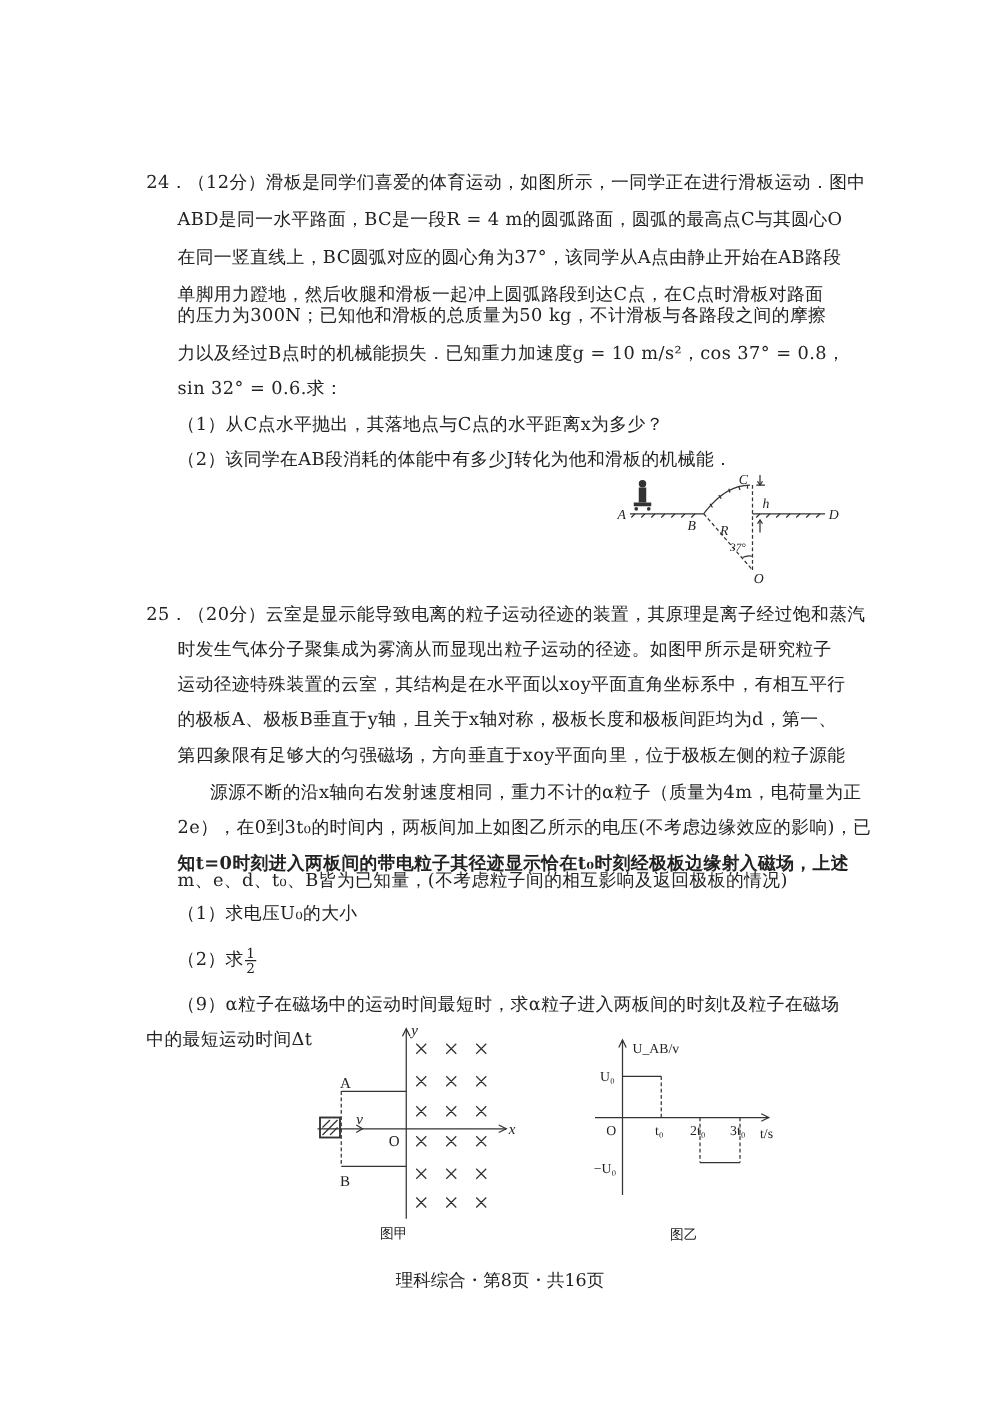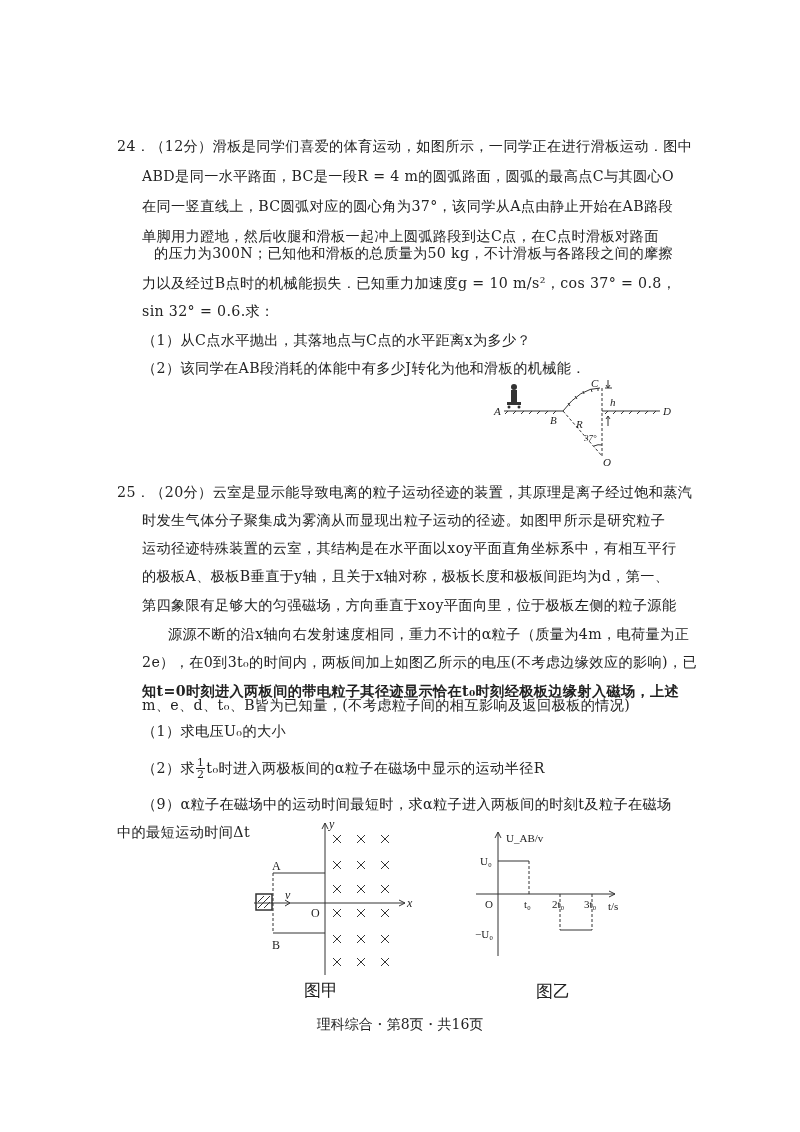--- a/index.html
+++ b/index.html
@@ -1,34 +1,34 @@
 <!DOCTYPE html>
 <html><head>
 <meta charset="utf-8">
 <style>
   html, body { margin:0; padding:0; background:#fff; }
   body { width:800px; height:1132px; position:relative; overflow:hidden;
          font-family:"DejaVu Serif","Liberation Serif",serif; color:#222; }
   .line { position:absolute; font-size:14.2px; line-height:20px; white-space:nowrap; letter-spacing:0.35px; }
   .fig { position:absolute; }
-  .cap { position:absolute; font-size:17px; }
+  .cap { position:absolute; font-size:11px; }
   .footer { position:absolute; left:0; width:800px; top:1016px; text-align:center; font-size:14px; font-weight:normal; }
   .frac { display:inline-block; vertical-align:middle; text-align:center; font-size:11px; line-height:11px; margin:0 1px; }
   .frac span { display:block; }
   .frac .num { border-bottom:1px solid #222; padding:0 1px; }
 </style>
 </head>
 <body>
 
 <div>
   <div class="line" style="left:117px;top:136px;">24．（12分）滑板是同学们喜爱的体育运动，如图所示，一同学正在进行滑板运动．图中</div>
   <div class="line" style="left:142px;top:166px;">ABD是同一水平路面，BC是一段R = 4 m的圆弧路面，圆弧的最高点C与其圆心O</div>
   <div class="line" style="left:142px;top:196px;">在同一竖直线上，BC圆弧对应的圆心角为37°，该同学从A点由静止开始在AB路段</div>
   <div class="line" style="left:142px;top:226px;">单脚用力蹬地，然后收腿和滑板一起冲上圆弧路段到达C点，在C点时滑板对路面</div>
-  <div class="line" style="left:142px;top:243px;margin-left:12px;">的压力为300N；已知他和滑板的总质量为50 kg，不计滑板与各路段之间的摩擦</div>
+  <div class="line" style="left:142px;top:243px;">的压力为300N；已知他和滑板的总质量为50 kg，不计滑板与各路段之间的摩擦</div>
   <div class="line" style="left:142px;top:273px;">力以及经过B点时的机械能损失．已知重力加速度g = 10 m/s²，cos 37° = 0.8，</div>
   <div class="line" style="left:142px;top:301px;">sin 32° = 0.6.求：</div>
   <div class="line" style="left:142px;top:330px;">（1）从C点水平抛出，其落地点与C点的水平距离x为多少？</div>
   <div class="line" style="left:142px;top:358px;">（2）该同学在AB段消耗的体能中有多少J转化为他和滑板的机械能．</div>
 </div>
 
 <div class="fig" style="left:480px;top:378px;width:240px;height:90px;">
   <svg width="240" height="90" viewBox="0 0 240 90">
     <g stroke="#333" fill="none" stroke-width="1">
 
@@ -79,21 +79,21 @@
   <div class="line" style="left:142px;top:538px;">运动径迹特殊装置的云室，其结构是在水平面以xoy平面直角坐标系中，有相互平行</div>
   <div class="line" style="left:142px;top:566px;">的极板A、极板B垂直于y轴，且关于x轴对称，极板长度和极板间距均为d，第一、</div>
   <div class="line" style="left:142px;top:595px;">第四象限有足够大的匀强磁场，方向垂直于xoy平面向里，位于极板左侧的粒子源能</div>
   <div class="line" style="left:142px;top:624px;margin-left:26px;">源源不断的沿x轴向右发射速度相同，重力不计的α粒子（质量为4m，电荷量为正</div>
   <div class="line" style="left:142px;top:652px;">2e），在0到3t₀的时间内，两板间加上如图乙所示的电压(不考虑边缘效应的影响)，已</div>
   <div class="line" style="left:142px;top:681px;font-weight:bold;">知t=0时刻进入两板间的带电粒子其径迹显示恰在t₀时刻经极板边缘射入磁场，上述</div>
   <div class="line" style="left:142px;top:695px;">m、e、d、t₀、B皆为已知量，(不考虑粒子间的相互影响及返回极板的情况)</div>
 
   <div class="line" style="left:142px;top:721px;">（1）求电压U₀的大小</div>
   <div class="line" style="left:142px;top:757px;">
-    <span>（2）求</span><span class="frac"><span class="num">1</span><span>2</span></span><span>t₀时进入两极板间的α粒子在磁场中显示的运动半径R</span>
+    <span>（2）求</span><span class="frac"><span class="num">1</span><span>2</span></span>
   </div>
   <div class="line" style="left:142px;top:794px;">（9）α粒子在磁场中的运动时间最短时，求α粒子进入两板间的时刻t及粒子在磁场</div>
   <div class="line" style="left:117px;top:822px;">中的最短运动时间Δt</div>
 </div>
 
 <div class="fig" style="left:240px;top:815px;width:190px;height:190px;">
   <svg width="190" height="190" viewBox="0 0 190 190">
     <g stroke="#333" fill="none" stroke-width="1">
 
       <line x1="85" y1="160" x2="85" y2="8"></line>

